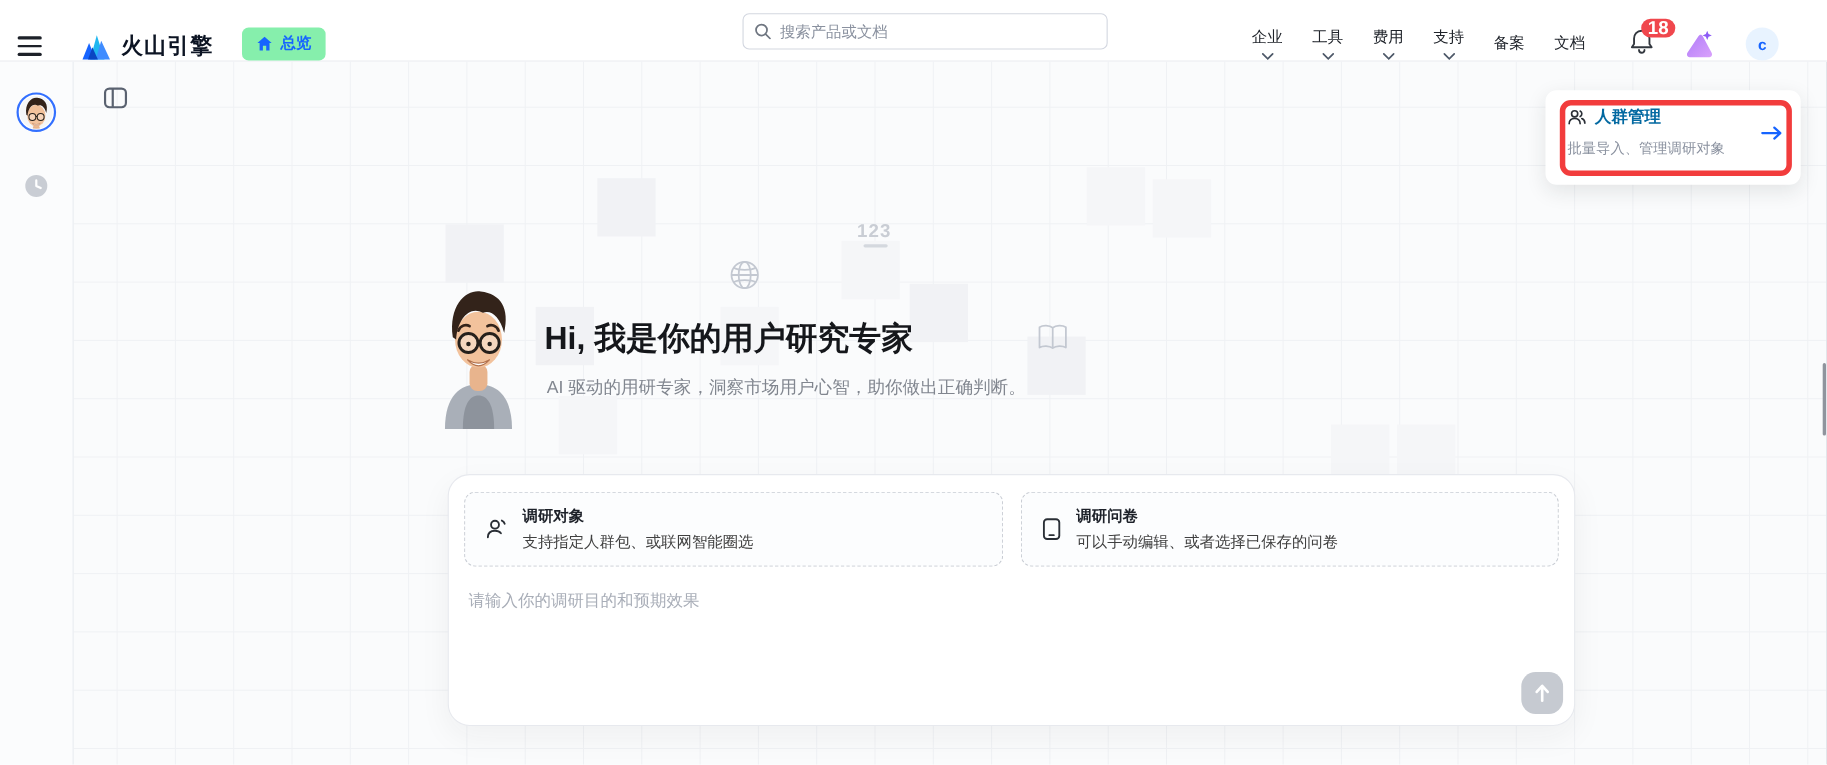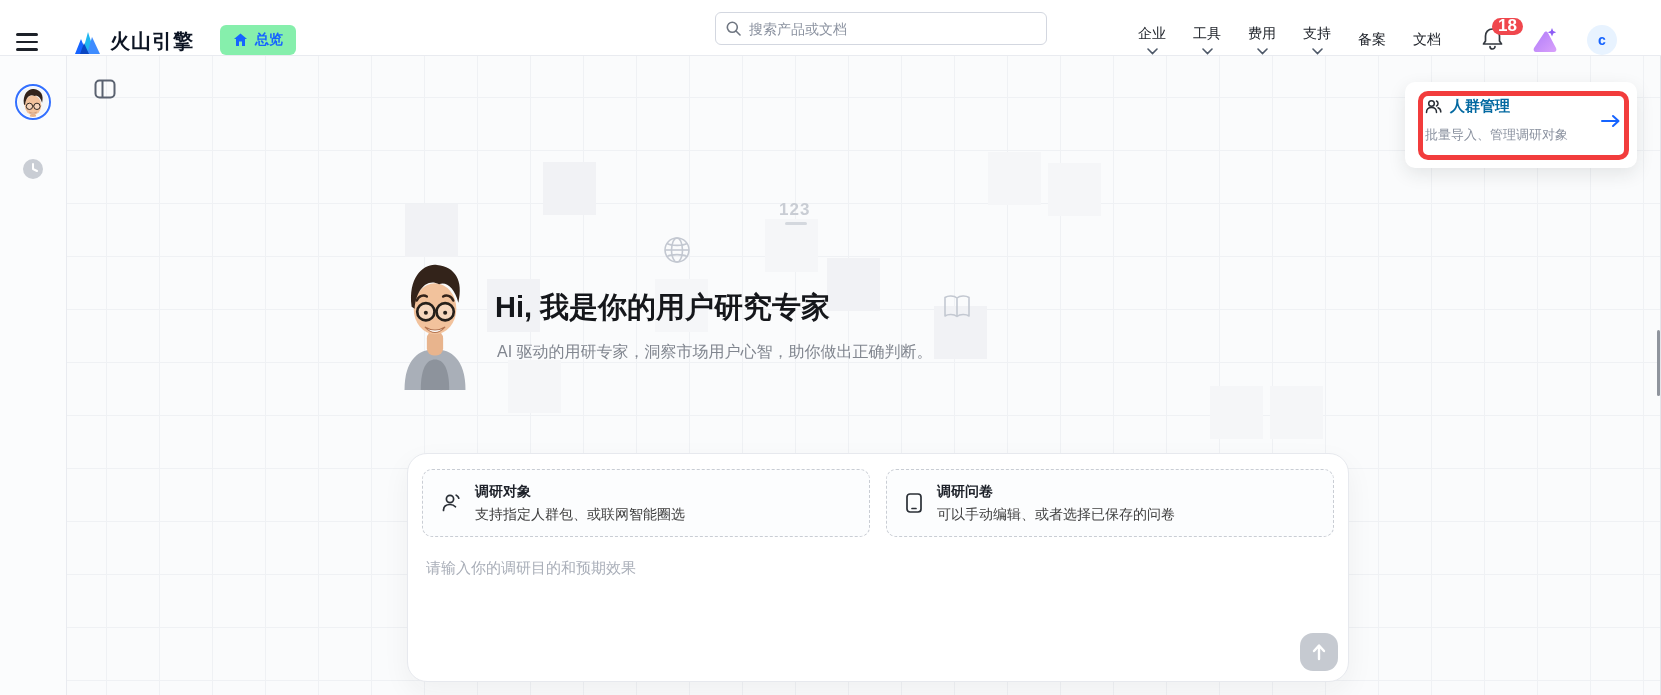--- a/index.html
+++ b/index.html
@@ -10,21 +10,21 @@
   .navbar { position:relative; height:56px; background:#fff; border-bottom:1px solid #e9ebf0;
             display:flex; align-items:flex-end; padding:0 44px 0 16px; z-index:30; }
   .hamburger { width:26px; height:26px; border:none; background:none; cursor:pointer;
                display:flex; flex-direction:column; justify-content:center; gap:5px; }
   .hamburger span { display:block; height:2.4px; width:22px; background:#1d2129; border-radius:2px; }
   .brand { display:flex; align-items:center; gap:8px; margin-left:30px; }
   .brand-name { font-size:20px; font-weight:700; color:#0c1423; letter-spacing:1px; }
   .pill { display:flex; align-items:center; gap:7px; margin-left:26px; height:30px; padding:0 13px;
           background:#86efac; border-radius:6px; border:none; cursor:pointer; }
   .pill-label { font-size:14px; color:#1664ff; font-weight:600; }
-  .searchbox { position:absolute; left:715px; top:12px; width:332px; height:33px;
+  .searchbox { position:absolute; left:675px; top:12px; width:332px; height:33px;
                border:1px solid #d3d7e0; border-radius:6px; background:#fff;
                display:flex; align-items:center; padding:0 10px; gap:8px; }
   .searchbox input { border:none; outline:none; flex:1; font-size:14px; color:#1d2129; background:transparent; }
   .searchbox input::placeholder { color:#8a919f; }
   .nav-right { margin-left:auto; display:flex; align-items:center; gap:27px; }
   .nav-item { display:flex; align-items:center; gap:5px; font-size:14px; color:#20242b; cursor:pointer; background:none; border:none;flex-direction:column; }
   .bell-wrap { position:relative; margin-left:14px; cursor:pointer; }
   .badge { position:absolute; top:-9px; left:10px; min-width:28px; height:17px; padding:0 6px;
            background:#f0474d; color:#fff; font-size:17px; font-weight:700; border-radius:9px;
            display:flex; align-items:center; justify-content:center; }
@@ -56,21 +56,21 @@
   .bg-123 .ul { display:block; height:3px; width:22px; background:#d4d8de; margin-top:2px; margin-left:6px; border-radius:2px; }
 
   .toggle-btn { position:absolute; left:25px; top:22px; width:26px; height:24px; border:none; background:none; cursor:pointer; }
 
   
   .hero-avatar { position:absolute; left:329px; top:206px; width:78px; height:128px; }
   .hero-title { position:absolute; left:428px; top:232px; font-size:29px; font-weight:600; color:#15171b; }
   .hero-sub   { position:absolute; left:430px; top:286px; font-size:16px; color:#81868f; }
 
   
-  .composer { position:absolute; left:340px; top:397px; width:942px; height:229px; background:#fff;
+  .composer { position:absolute; left:340px; top:375px; width:1025px; height:229px; background:#fff;
               border:1px solid #e7e9ee; border-radius:20px; box-shadow:0 10px 28px rgba(31,35,41,.05);
               padding:15px 14px; }
   .opt-row { display:flex; gap:16px; }
   .opt-card { flex:1; display:flex; align-items:center; gap:13px; height:68px; padding:0 17px;
               border:1px dashed #c9cdd4; border-radius:10px; background:#fcfdfe; cursor:pointer; }
   .opt-texts { display:flex; flex-direction:column; gap:5px; }
   .opt-title { font-size:14px; font-weight:700; color:#1d2129; }
   .opt-desc  { font-size:14px; color:#404040; }
   .composer textarea { width:100%; height:90px; margin-top:14px; border:none; outline:none; resize:none;
                        font-family:inherit; font-size:15px; color:#1d2129; padding:8px 4px; background:transparent; }

